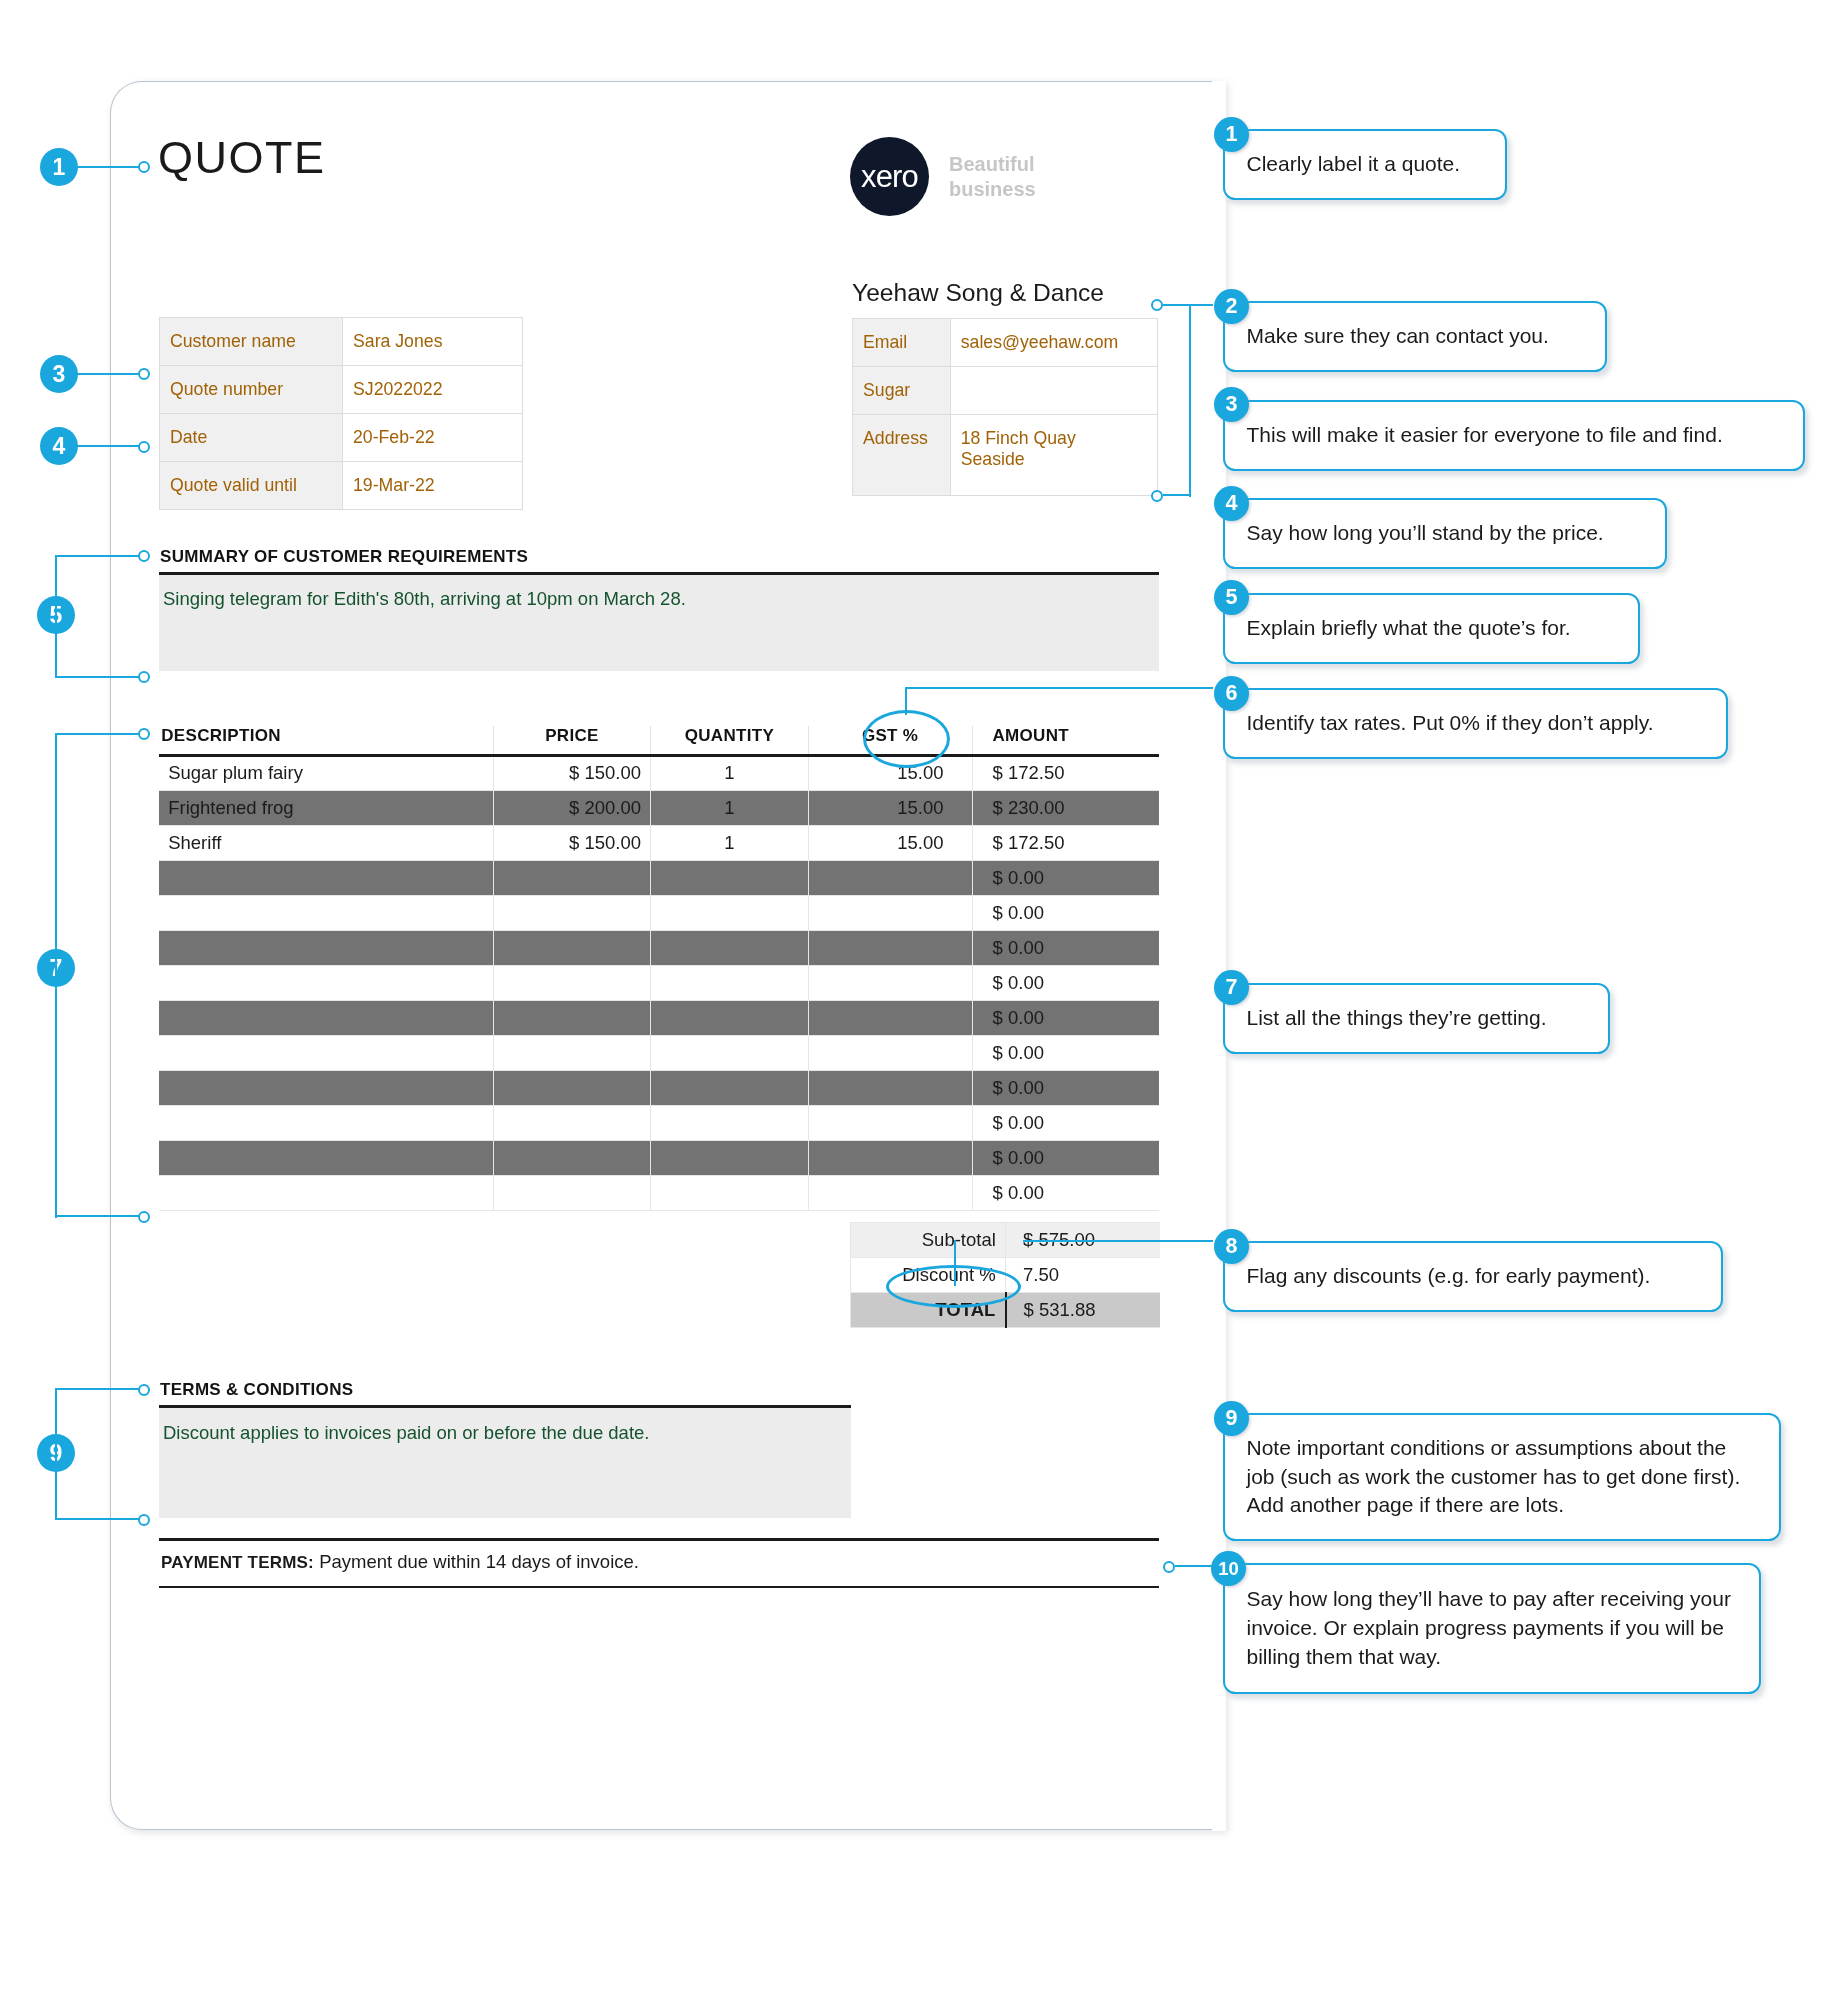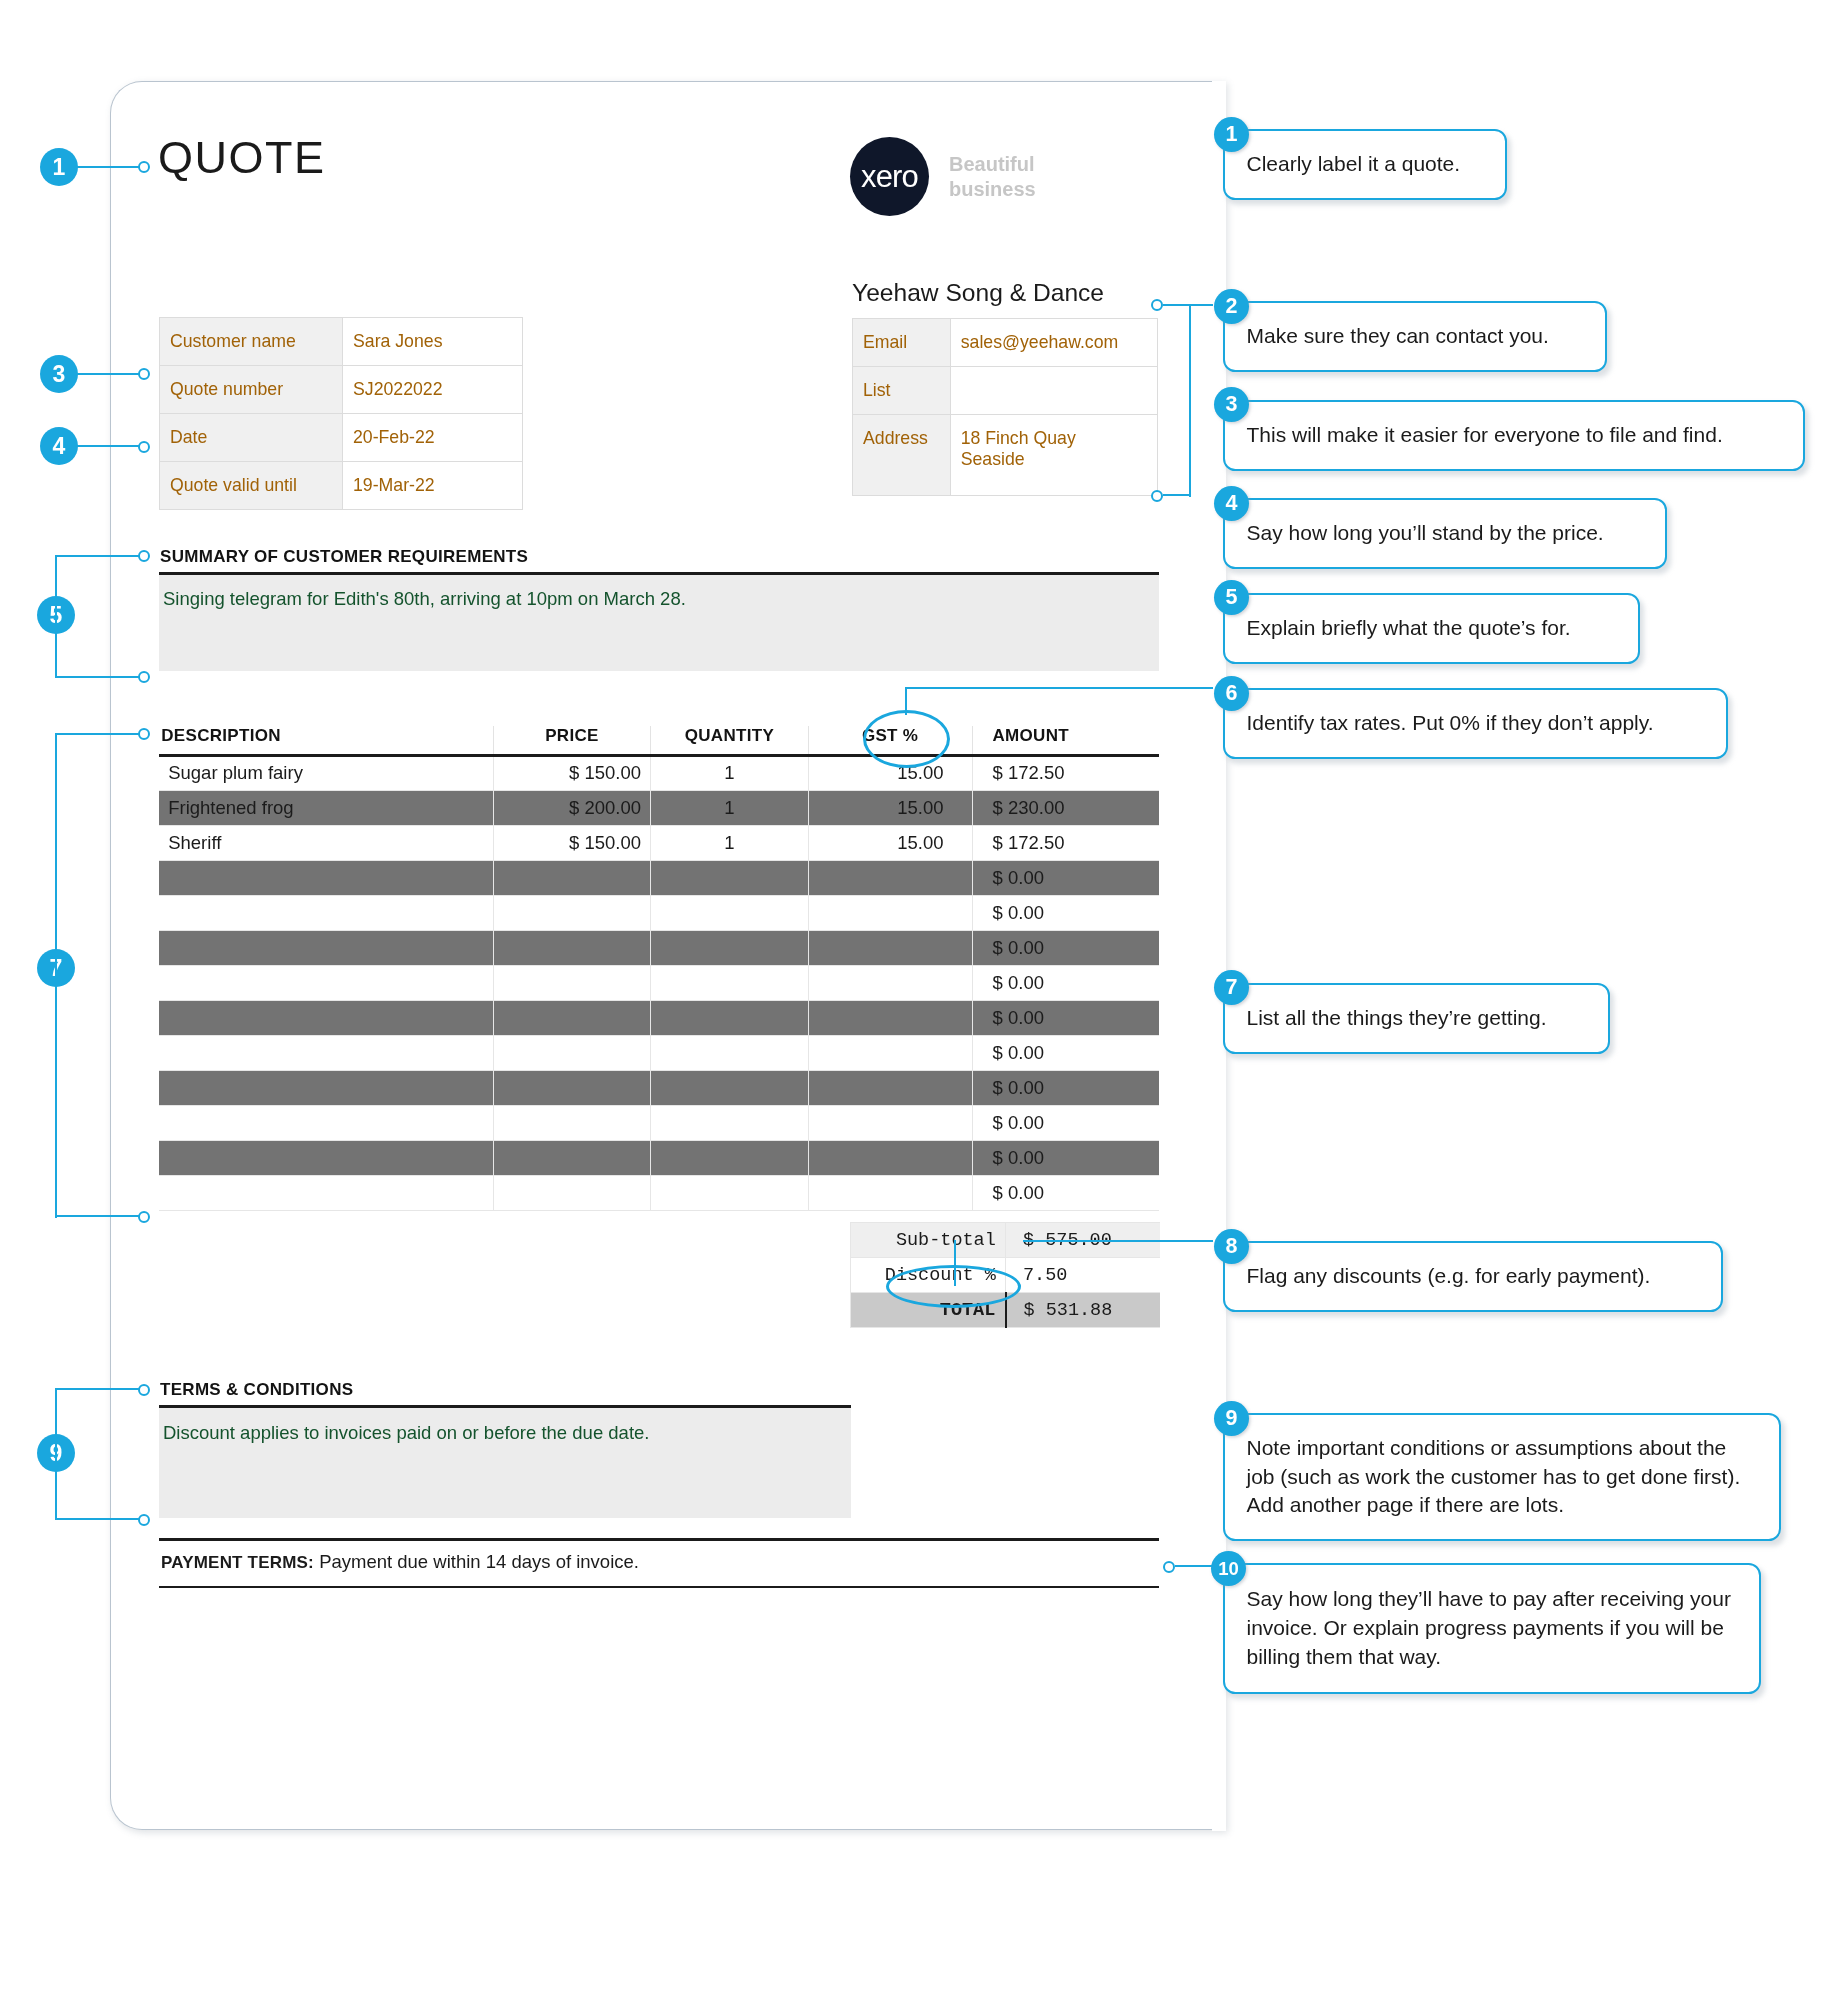--- a/index.html
+++ b/index.html
@@ -118,21 +118,21 @@
   #items .colw-desc{ width:261px; }
 
   
   #totals{
     position:absolute; left:850px; top:1222px; width:310px;
     border-collapse:collapse; table-layout:fixed;
   }
   #totals td{
     font-size:18.5px; color:#1b1b1b; height:35px; padding:1.5px 9.2px;
     border:0.8px solid #e6e6e6;
-    font-family:Liberation Mono, monospace;
+    font-family:Liberation Sans, sans-serif;
   }
   #totals td.lab{ text-align:right; width:155px; }
   #totals td.val{ text-align:left; padding-left:17px; border-right:none; }
   #totals tr.sub td{ background:#efefef; }
   #totals tr.tot td{ background:#c9c9c9; font-weight:700; }
   #totals tr.tot td.lab{ border-right:2.3px solid #1b1b1b; }
   #totals tr.tot td.val{ font-weight:400; }
 
   
   #terms-head { left:160px; top:1380px; }
@@ -226,21 +226,21 @@
   </table>
 
   <div class="company-name">Yeehaw Song &amp; Dance</div>
   <table class="kv" id="company-table">
     <tbody>
       <tr>
         <td class="k">Email</td>
         <td class="v">sales@yeehaw.com</td>
       </tr>
       <tr>
-        <td class="k">List</td>
+        <td class="k">Sugar</td>
         <td class="v"></td>
       </tr>
       <tr>
         <td class="k" style="height:81px">Address</td>
         <td class="v" style="white-space:pre-line">18 Finch Quay
 Seaside</td>
       </tr>
     </tbody>
   </table>
 

